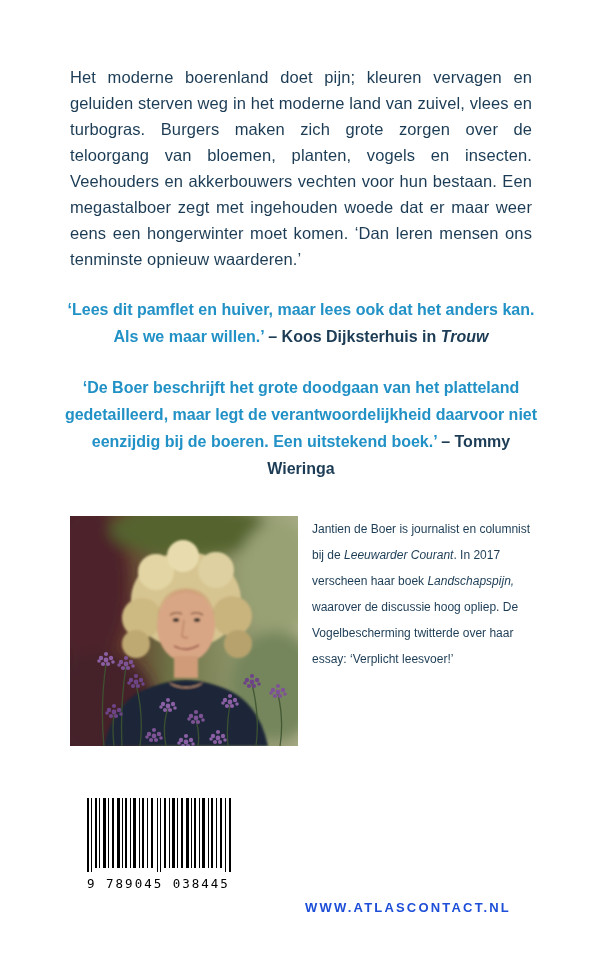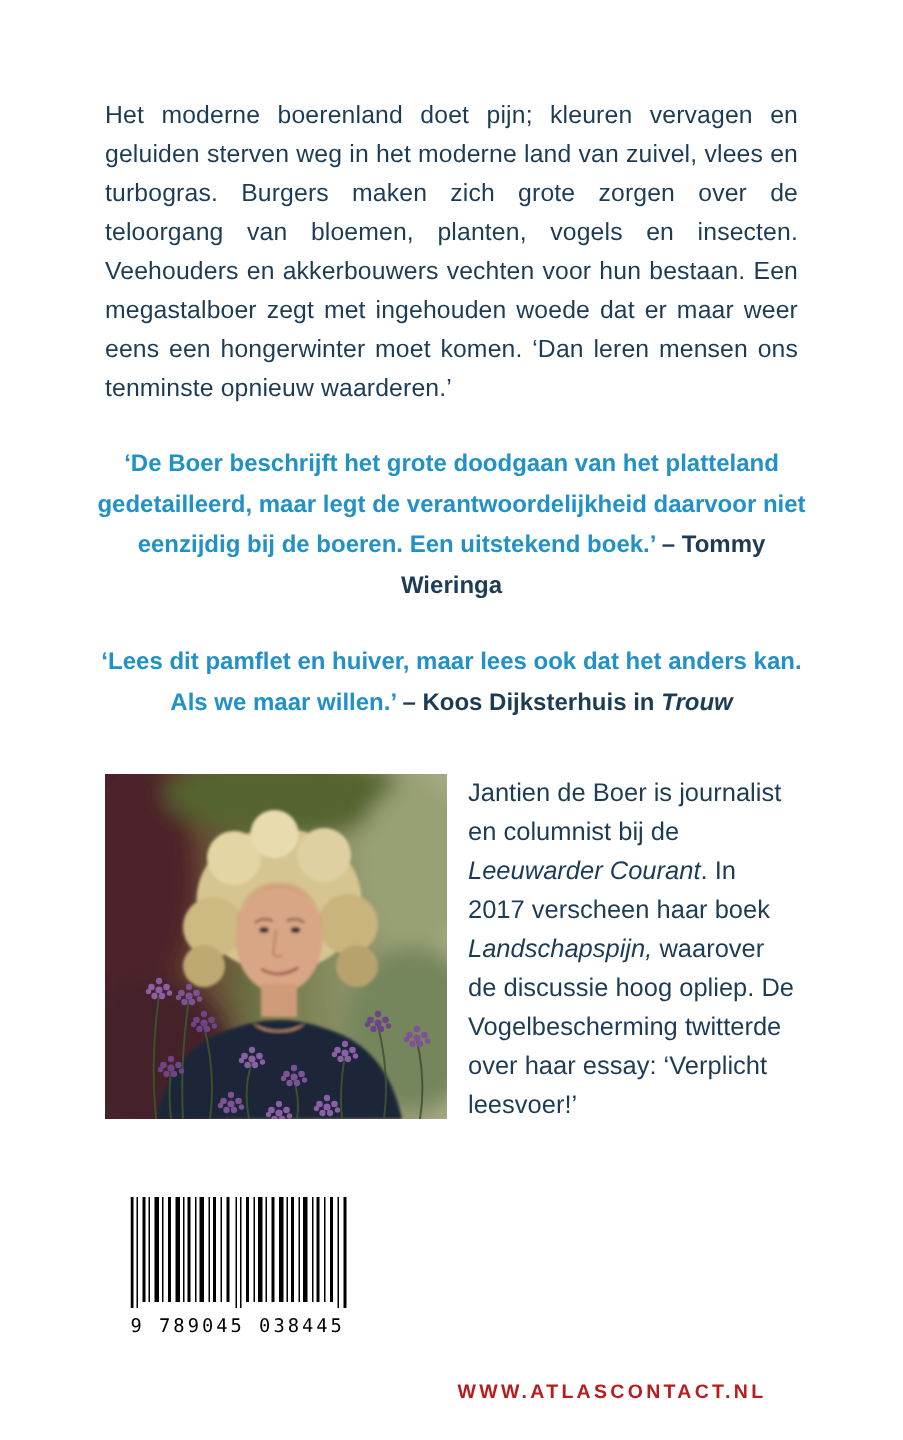--- a/index.html
+++ b/index.html
@@ -34,21 +34,21 @@
   .italic { font-style: italic; }
   .author { display: flex; margin-top: 34px; }
   .photo-wrap {
     flex: 0 0 228px;
     width: 228px;
     height: 230px;
   }
   .photo-wrap svg { display: block; }
   .bio {
     margin: 0 0 0 14px;
-    font-size: 17px;
+    font-size: 12px;
     line-height: 26px;
     width: 258px;
   }
   .footer-barcode {
     position: absolute;
     left: 35px;
     top: 798px;
     width: 148px;
     padding-left: 32px;
   }
@@ -58,43 +58,43 @@
     font-family: "DejaVu Sans Mono", monospace;
     font-size: 12.5px;
     letter-spacing: 2px;
     color: #000000;
     text-align: center;
     white-space: nowrap;
   }
   .website {
     position: absolute;
     left: 285px;
-    top: 920px;
+    top: 900px;
     font-size: 13px;
     font-weight: 700;
     letter-spacing: 2.2px;
-    color: #b91c1c;
+    color: #1d4ed8;
     white-space: nowrap;
   }
 </style>
 </head>
 <body>
 
 <div class="cover">
 
   <div class="text-col">
 
     <section class="synopsis">
       <p>Het moderne boerenland doet pijn; kleuren vervagen en geluiden sterven weg in het moderne land van zuivel, vlees en turbogras. Burgers maken zich grote zorgen over de teloorgang van bloemen, planten, vogels en insecten. Veehouders en akkerbouwers vechten voor hun bestaan. Een megastalboer zegt met ingehouden woede dat er maar weer eens een hongerwinter moet komen. ‘Dan leren mensen ons tenminste opnieuw waarderen.’</p>
     </section>
 
     <section>
+      <p class="quote"><span class="accent">‘Lees dit pamflet en huiver, maar lees ook dat het anders kan. Als we maar willen.’</span><span class="attr"> – Koos Dijksterhuis in </span><span class="attr italic">Trouw</span></p>
+
       <p class="quote"><span class="accent">‘De Boer beschrijft het grote doodgaan van het platteland gedetailleerd, maar legt de verantwoordelijkheid daarvoor niet eenzijdig bij de boeren. Een uitstekend boek.’</span><span class="attr"> – Tommy Wieringa</span></p>
-
-      <p class="quote"><span class="accent">‘Lees dit pamflet en huiver, maar lees ook dat het anders kan. Als we maar willen.’</span><span class="attr"> – Koos Dijksterhuis in </span><span class="attr italic">Trouw</span></p>
     </section>
 
     <section class="author">
       <div class="photo-wrap">
         <svg viewBox="0 0 228 230" width="228" height="230">
           <defs>
             <linearGradient id="pbg" x1="0" y1="0" x2="1" y2="0">
               <stop offset="0" stop-color="#421f24"></stop>
               <stop offset="0.22" stop-color="#623a2c"></stop>
               <stop offset="0.45" stop-color="#6e7446"></stop>

